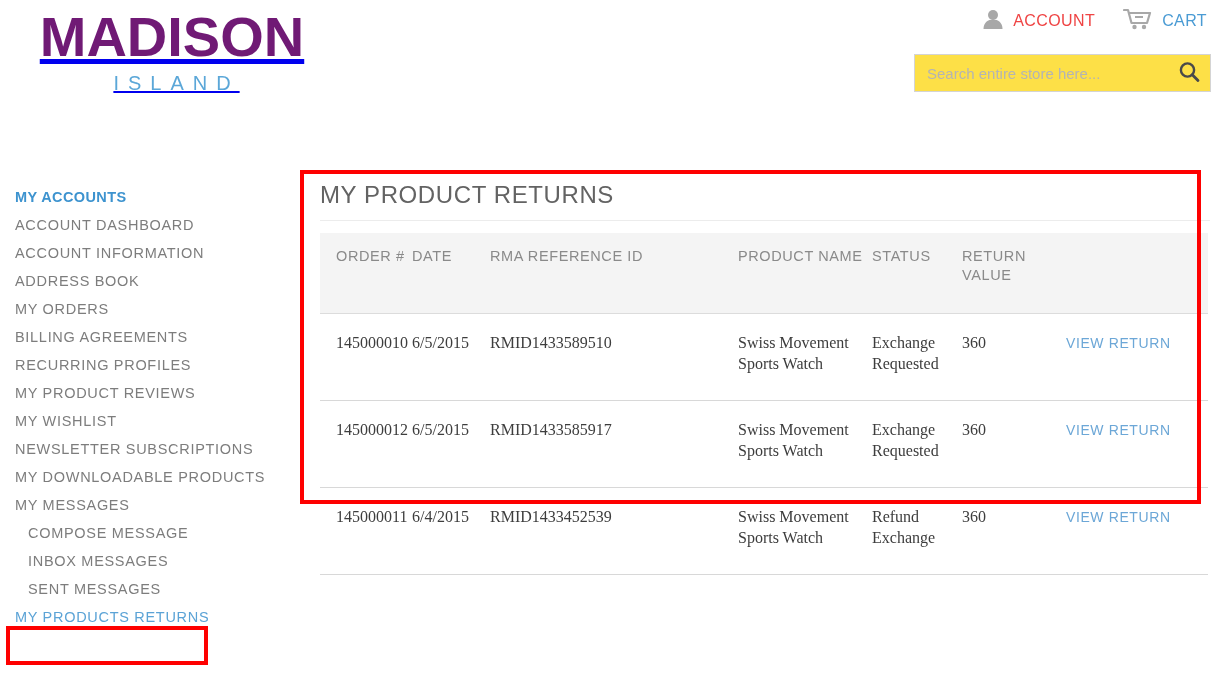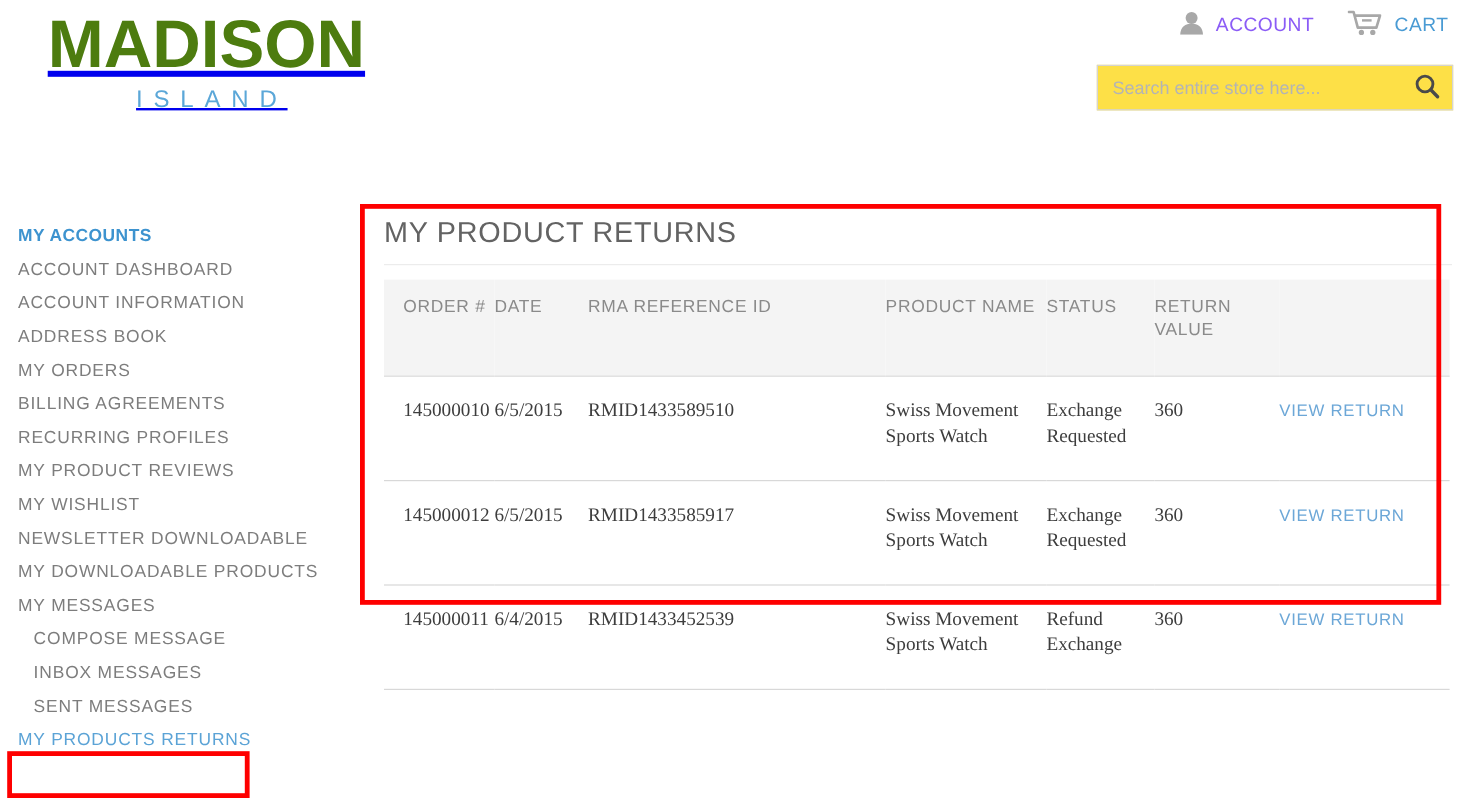--- a/index.html
+++ b/index.html
@@ -22,21 +22,21 @@
     position: absolute;
     left: 22px;
     top: 8px;
     width: 300px;
     text-align: center;
     user-select: none;
   }
   .logo-main {
     font-size: 56px;
     font-weight: bold;
-    color: #4d7c0f;
+    color: #701a75;
     letter-spacing: 0px;
     line-height: 58px;
     display: block;
   }
   .logo-sub {
     font-size: 20px;
     font-weight: 400;
     color: #5ba7d8;
     letter-spacing: 9px;
     line-height: 34px;
@@ -54,21 +54,21 @@
   }
   .hlink {
     display: flex;
     align-items: center;
     gap: 9px;
     font-size: 16px;
     letter-spacing: 0.4px;
     cursor: pointer;
     text-decoration: none;
   }
-  .hlink.account { color: #8b5cf6; }
+  .hlink.account { color: #ef4444; }
   .hlink.cart { color: #4a9bd4; }
 
   .person-icon { display:block; }
   .cart-icon { display:block; }
 
   .search-box {
     position: absolute;
     left: 914px;
     top: 54px;
     width: 297px;
@@ -281,21 +281,21 @@
   <div class="sidebar">
     <a class="side-item head" href="#">MY ACCOUNTS</a>
     <a class="side-item" href="#">ACCOUNT DASHBOARD</a>
     <a class="side-item" href="#">ACCOUNT INFORMATION</a>
     <a class="side-item" href="#">ADDRESS BOOK</a>
     <a class="side-item" href="#">MY ORDERS</a>
     <a class="side-item" href="#">BILLING AGREEMENTS</a>
     <a class="side-item" href="#">RECURRING PROFILES</a>
     <a class="side-item" href="#">MY PRODUCT REVIEWS</a>
     <a class="side-item" href="#">MY WISHLIST</a>
-    <a class="side-item" href="#">NEWSLETTER DOWNLOADABLE</a>
+    <a class="side-item" href="#">NEWSLETTER SUBSCRIPTIONS</a>
     <a class="side-item" href="#">MY DOWNLOADABLE PRODUCTS</a>
     <a class="side-item" href="#">MY MESSAGES</a>
     <a class="side-item sub" href="#">COMPOSE MESSAGE</a>
     <a class="side-item sub" href="#">INBOX MESSAGES</a>
     <a class="side-item sub" href="#">SENT MESSAGES</a>
     <a class="side-item active" href="#">MY PRODUCTS RETURNS</a>
   </div>
 
   <div class="content">
     <h1 class="page-title">MY PRODUCT RETURNS</h1>

